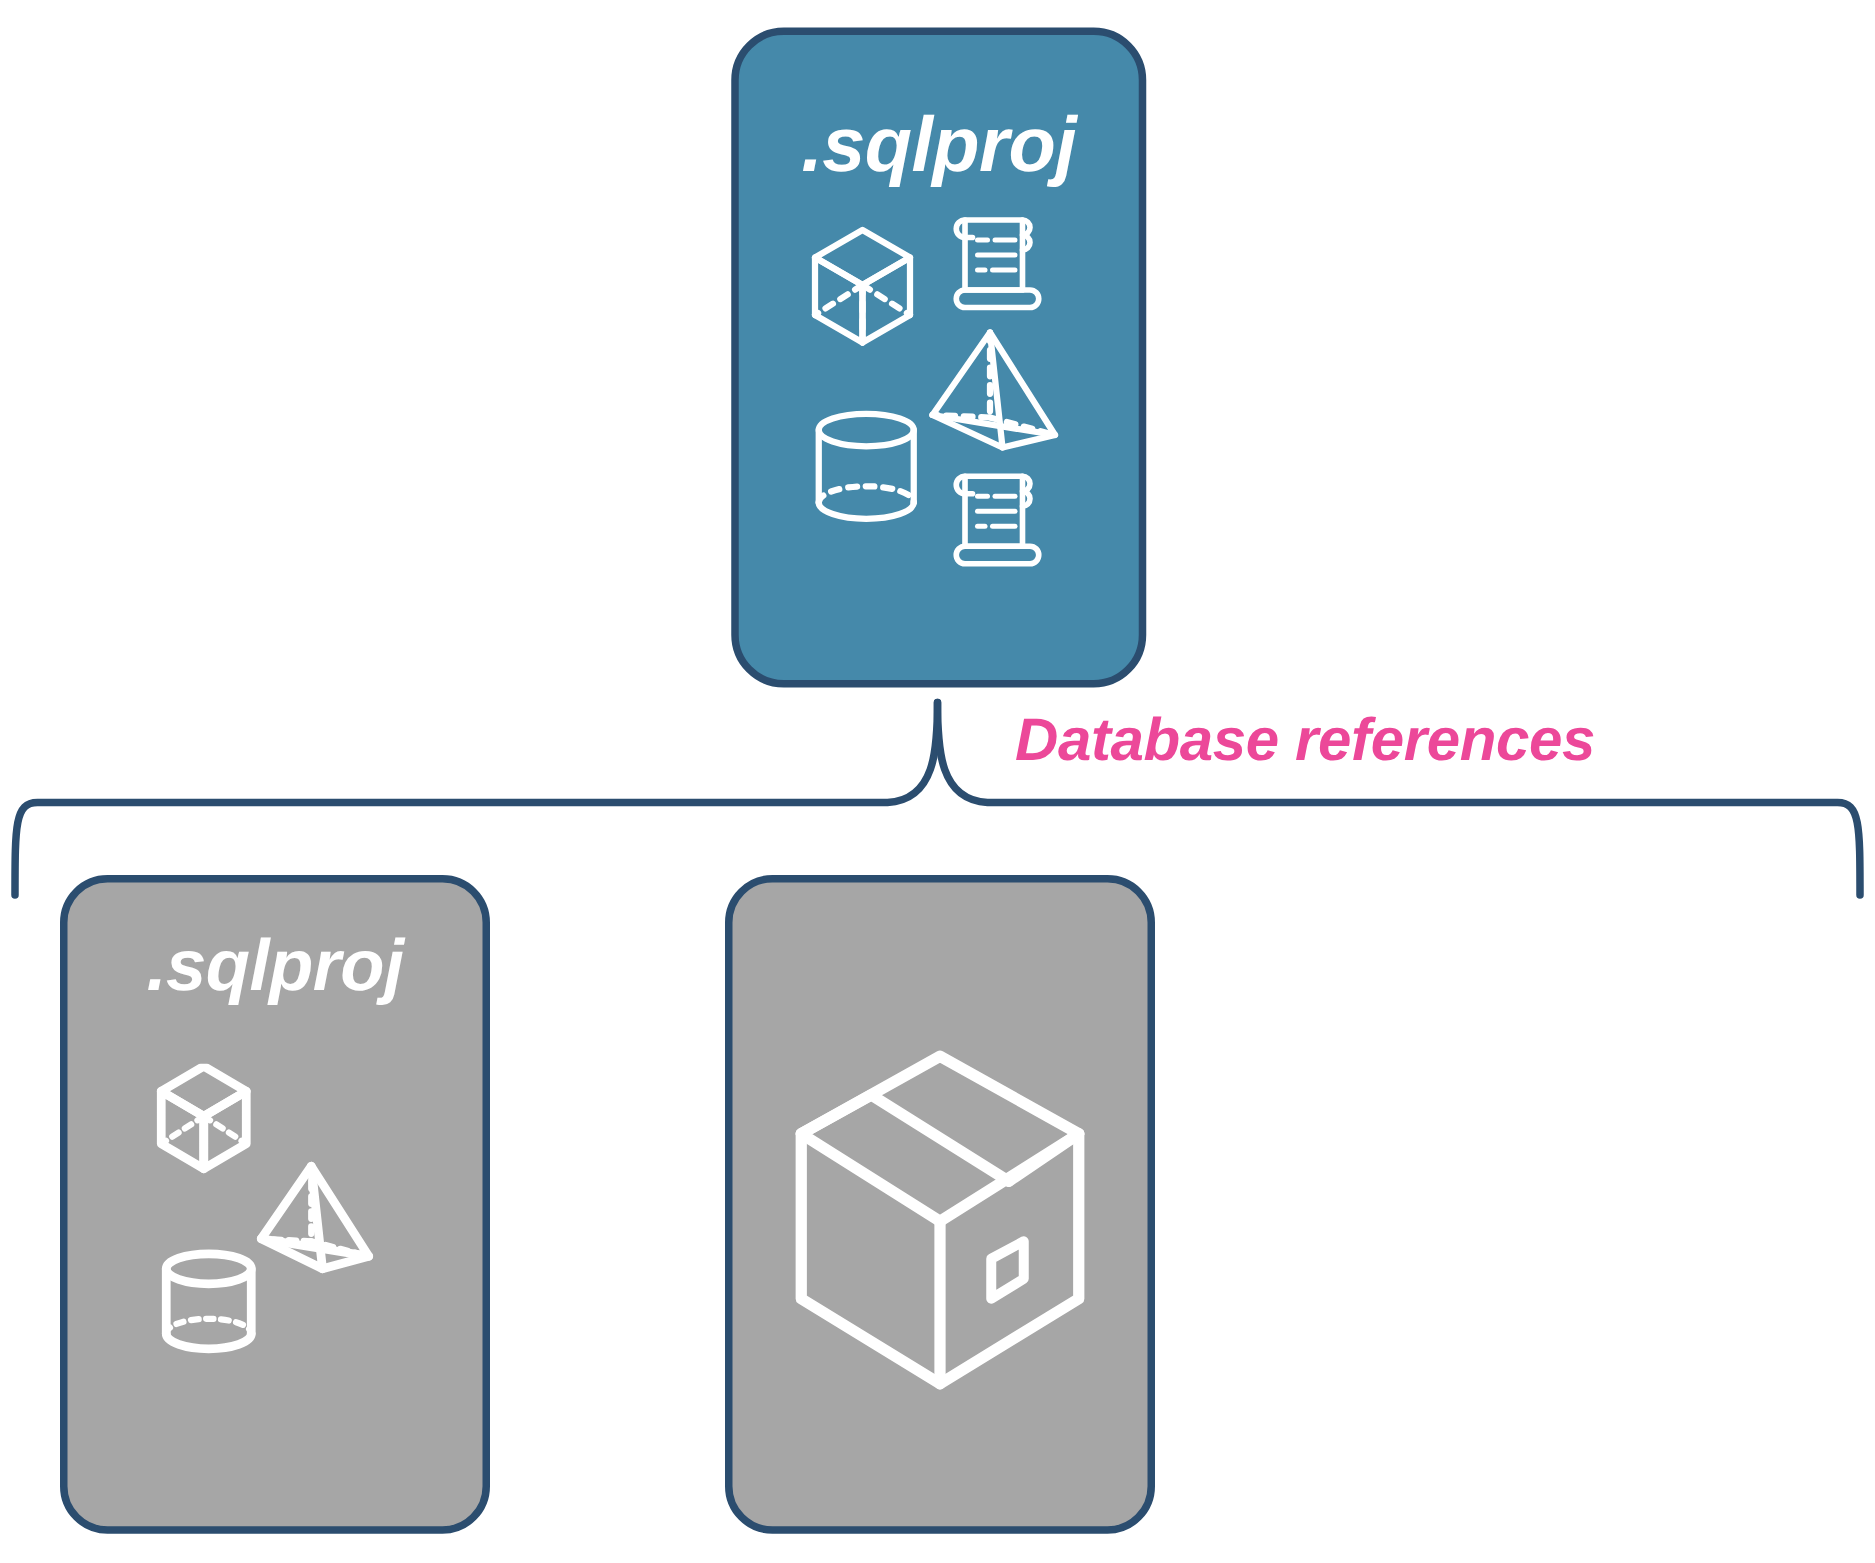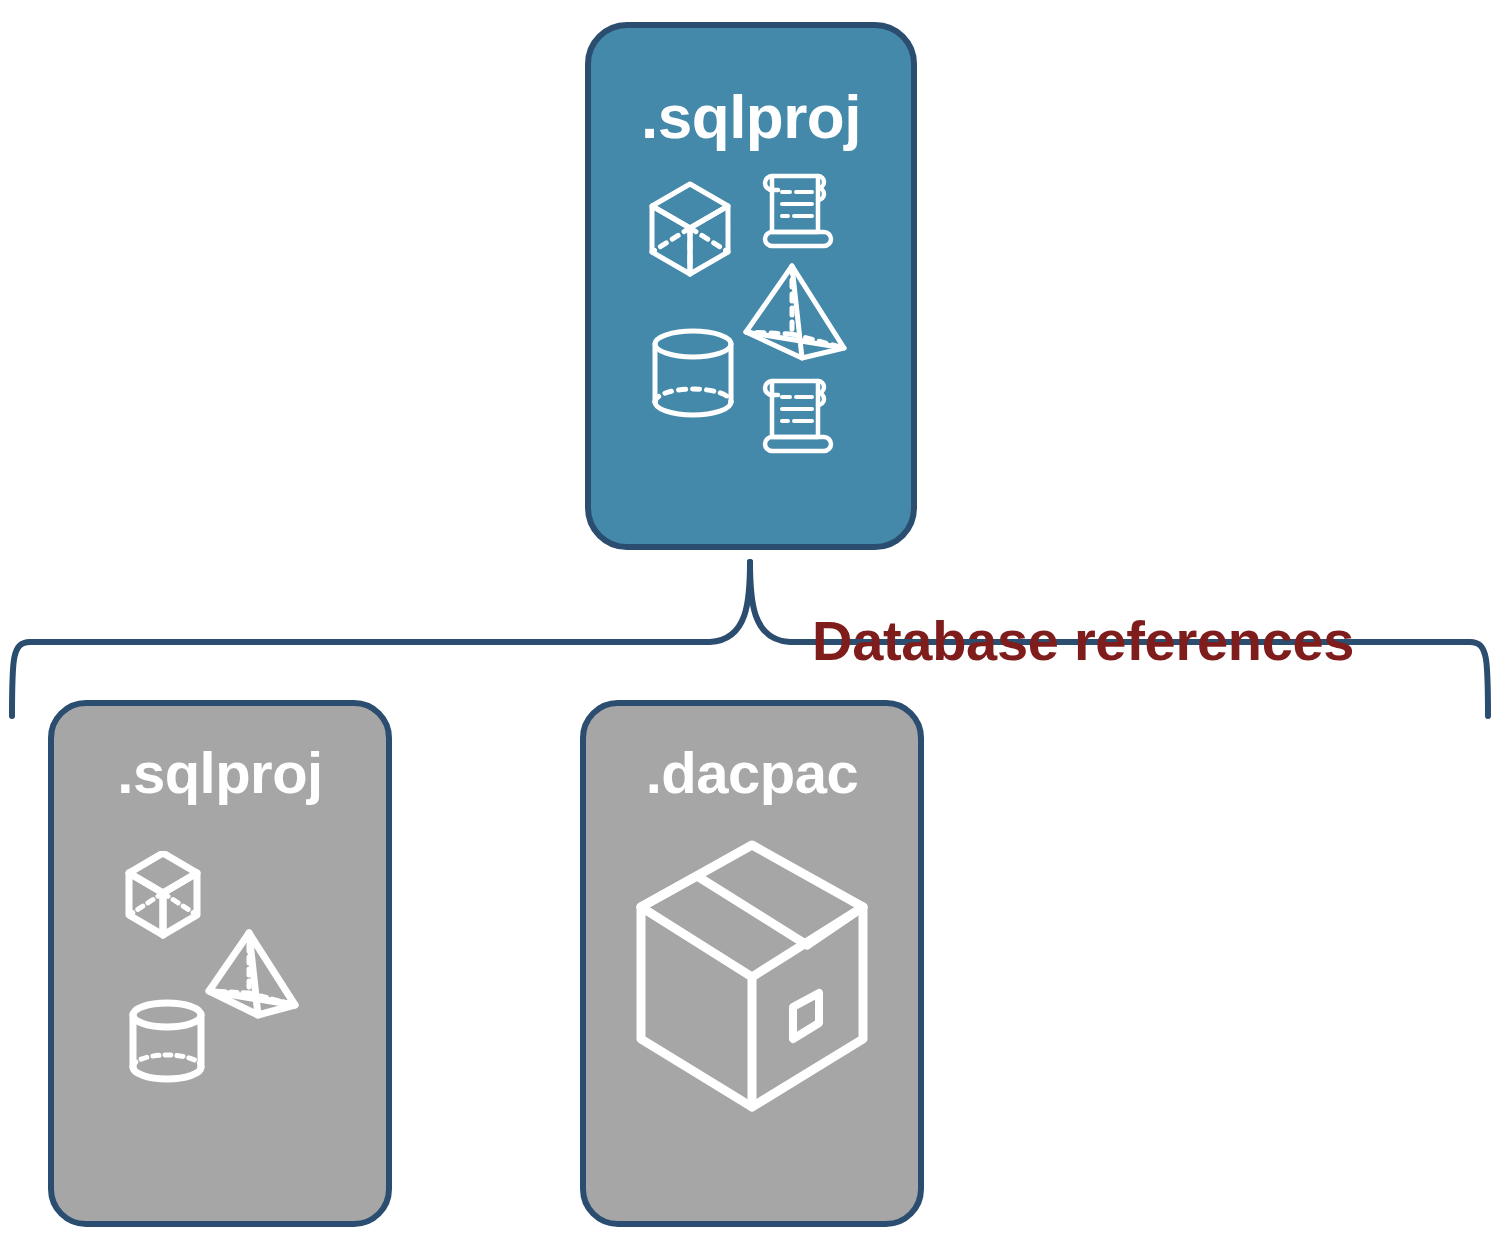--- a/index.html
+++ b/index.html
@@ -12,20 +12,21 @@
     height: 1250px;
     position: relative;
     font-family: "Liberation Sans", sans-serif;
     overflow: hidden;
   }
   .canvas {
     position: absolute;
     inset: 0;
     width: 1259px;
     height: 1250px;
+    font-style: italic;
   }
 
   
   .card {
     position: absolute;
     box-sizing: border-box;
     border: 6px solid #2b4d6f;
     border-radius: 38px;
     overflow: hidden;
   }
@@ -85,24 +86,24 @@
     position: absolute;
     left: 0;
     top: 0;
     width: 1500px;
     height: 1250px;
     pointer-events: none;
   }
   .brace-label {
     position: absolute;
     left: 812px;
-    top: 608px;
-    font-size: 56px;
+    top: 565px;
+    font-size: 48px;
     font-weight: bold;
-    color: #7f1d1d;
+    color: #ec4899;
     white-space: nowrap;
     letter-spacing: -0.3px;
     user-select: none;
   }
 </style>
 </head>
 <body>
 
 <div class="canvas">
 
@@ -207,21 +208,20 @@
           <path d="M8 16 L8 68" fill="none"></path>
           <path d="M76 16 L76 68" fill="none"></path>
           <path d="M8 68 a34 12 0 0 0 68 0" fill="none"></path>
           <path d="M8 68 a34 12 0 0 1 68 0" stroke-dasharray="6 6" stroke-width="5"></path>
         </g>
       </svg>
     </div>
   </div>
 
   <div class="card card-ref card-ref-2">
-    <div class="card-title">.dacpac</div>
 
     <div class="card-art">
       <svg width="250" height="290" viewBox="0 0 250 290" fill="none" stroke="#ffffff" stroke-width="9" stroke-linecap="round" stroke-linejoin="round">
         <g>
 
           <path d="M125 14 L236 76 L236 208 L125 276 L14 208 L14 76 Z" fill="none"></path>
 
           <path d="M125 146 L125 276" fill="none"></path>
           <path d="M14 76 L125 146 L236 76" fill="none"></path>
 

